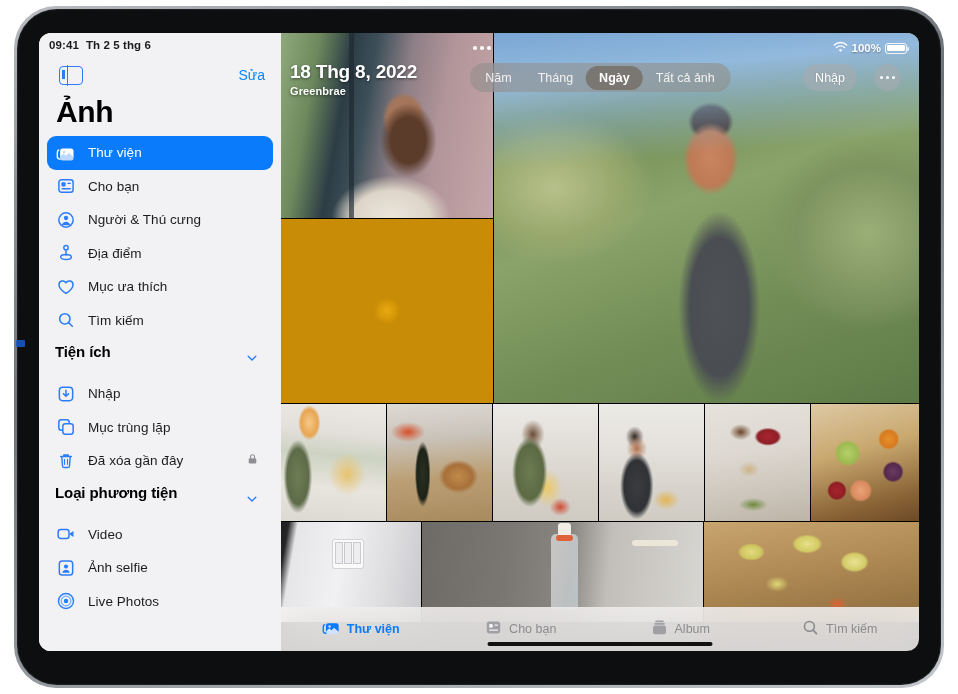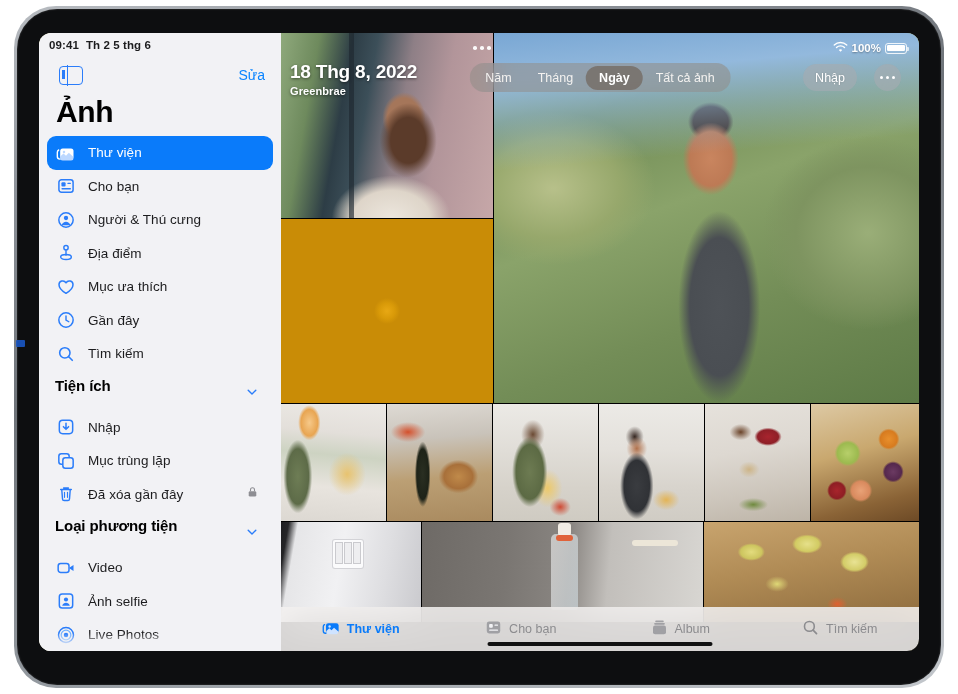--- a/index.html
+++ b/index.html
@@ -484,29 +484,20 @@
 
       <div class="nav-row">
         <span class="nav-icon">
           <svg width="20" height="20" viewBox="0 0 24 24" fill="none">
             <path d="M12 19.6S3.6 14.6 3.6 9.3a4.5 4.5 0 0 1 8.4-2.3 4.5 4.5 0 0 1 8.4 2.3c0 5.3-8.4 10.3-8.4 10.3z" stroke="#2b7dfa" stroke-width="1.8" stroke-linejoin="round"></path>
           </svg>
         </span>
         <span class="nav-label">Mục ưa thích</span>
       </div>
 
-      <div class="nav-row">
-        <span class="nav-icon">
-          <svg width="20" height="20" viewBox="0 0 24 24" fill="none">
-            <circle cx="12" cy="12" r="8.6" stroke="#2b7dfa" stroke-width="1.8"></circle>
-            <path d="M12 7.2V12l3.4 2.1" stroke="#2b7dfa" stroke-width="1.7" stroke-linecap="round"></path>
-          </svg>
-        </span>
-        <span class="nav-label">Gần đây</span>
-      </div>
 
       <div class="nav-row">
         <span class="nav-icon">
           <svg width="20" height="20" viewBox="0 0 24 24" fill="none">
             <circle cx="10.6" cy="10.6" r="6.2" stroke="#2b7dfa" stroke-width="1.9"></circle>
             <path d="M15.3 15.3l4.2 4.2" stroke="#2b7dfa" stroke-width="2" stroke-linecap="round"></path>
           </svg>
         </span>
         <span class="nav-label">Tìm kiếm</span>
       </div>

